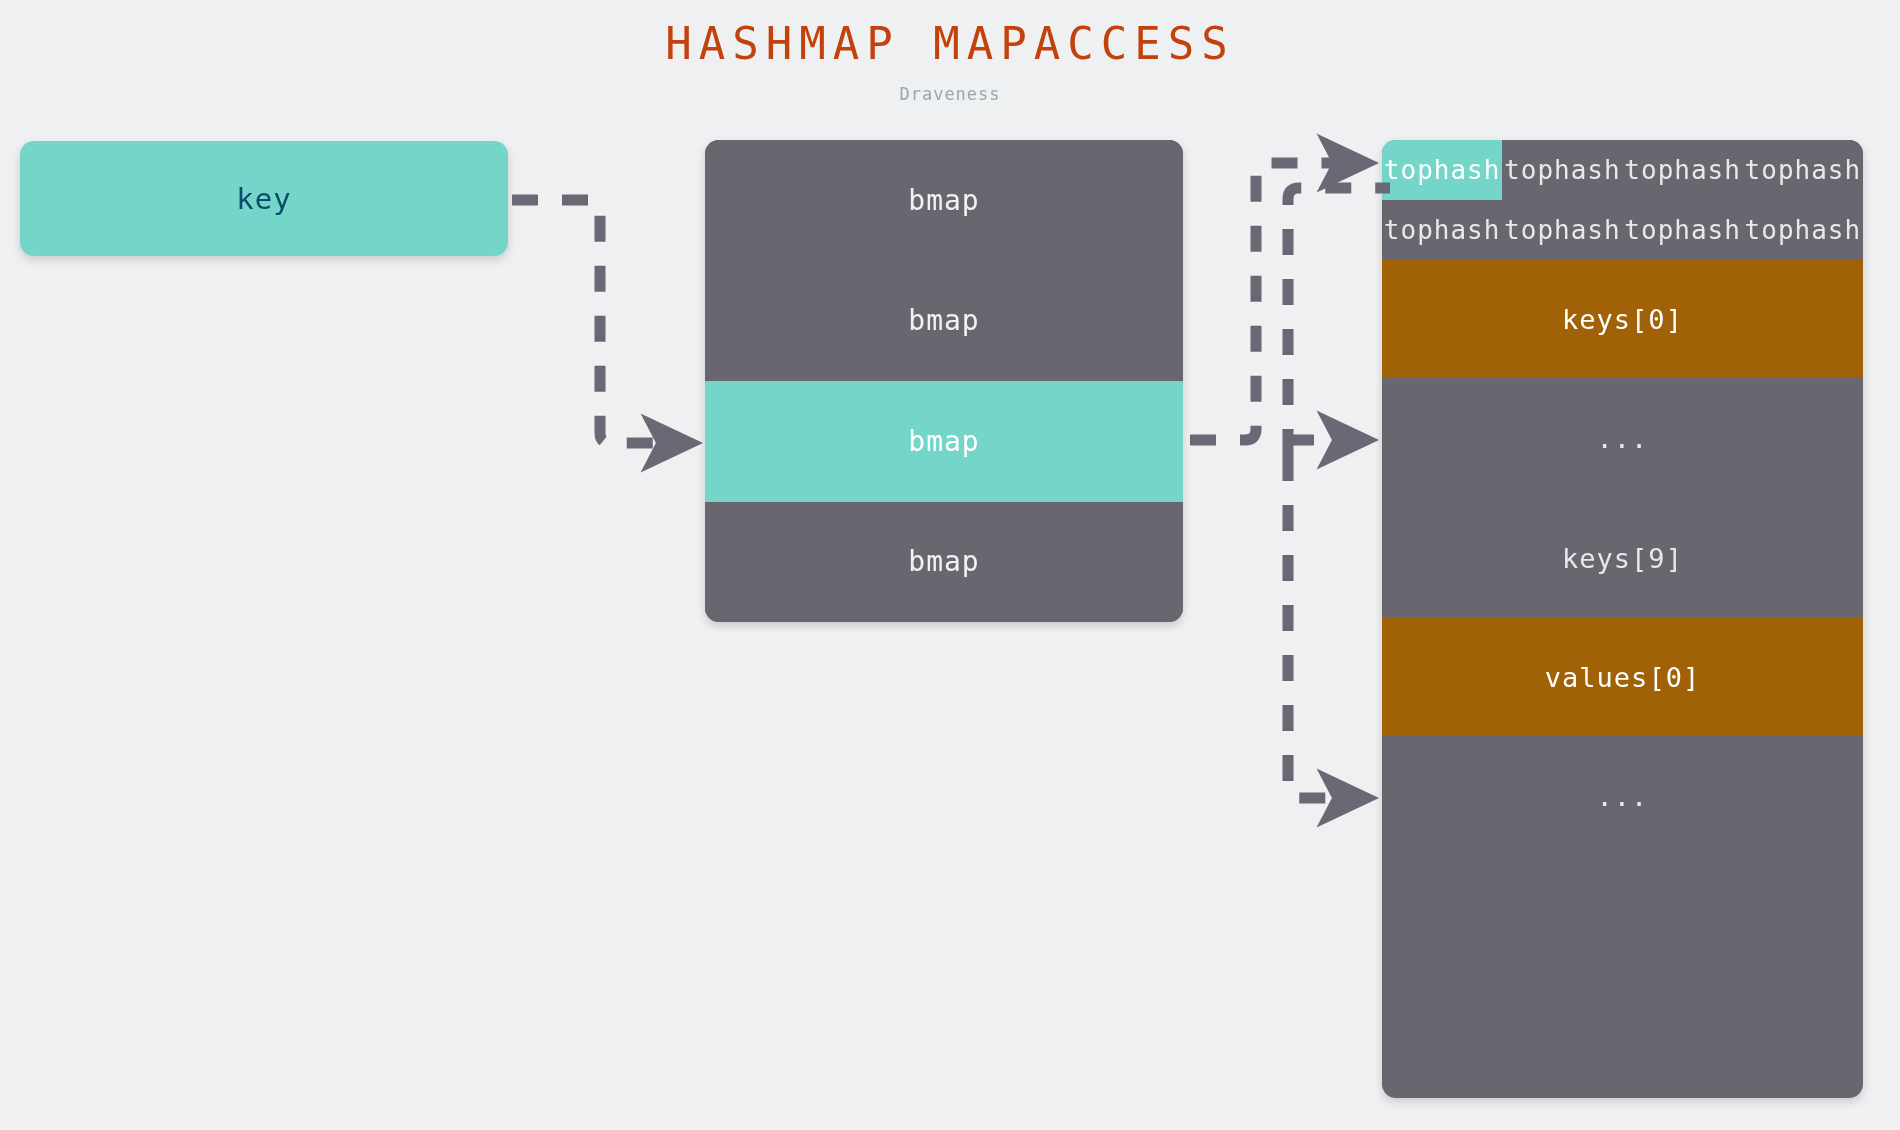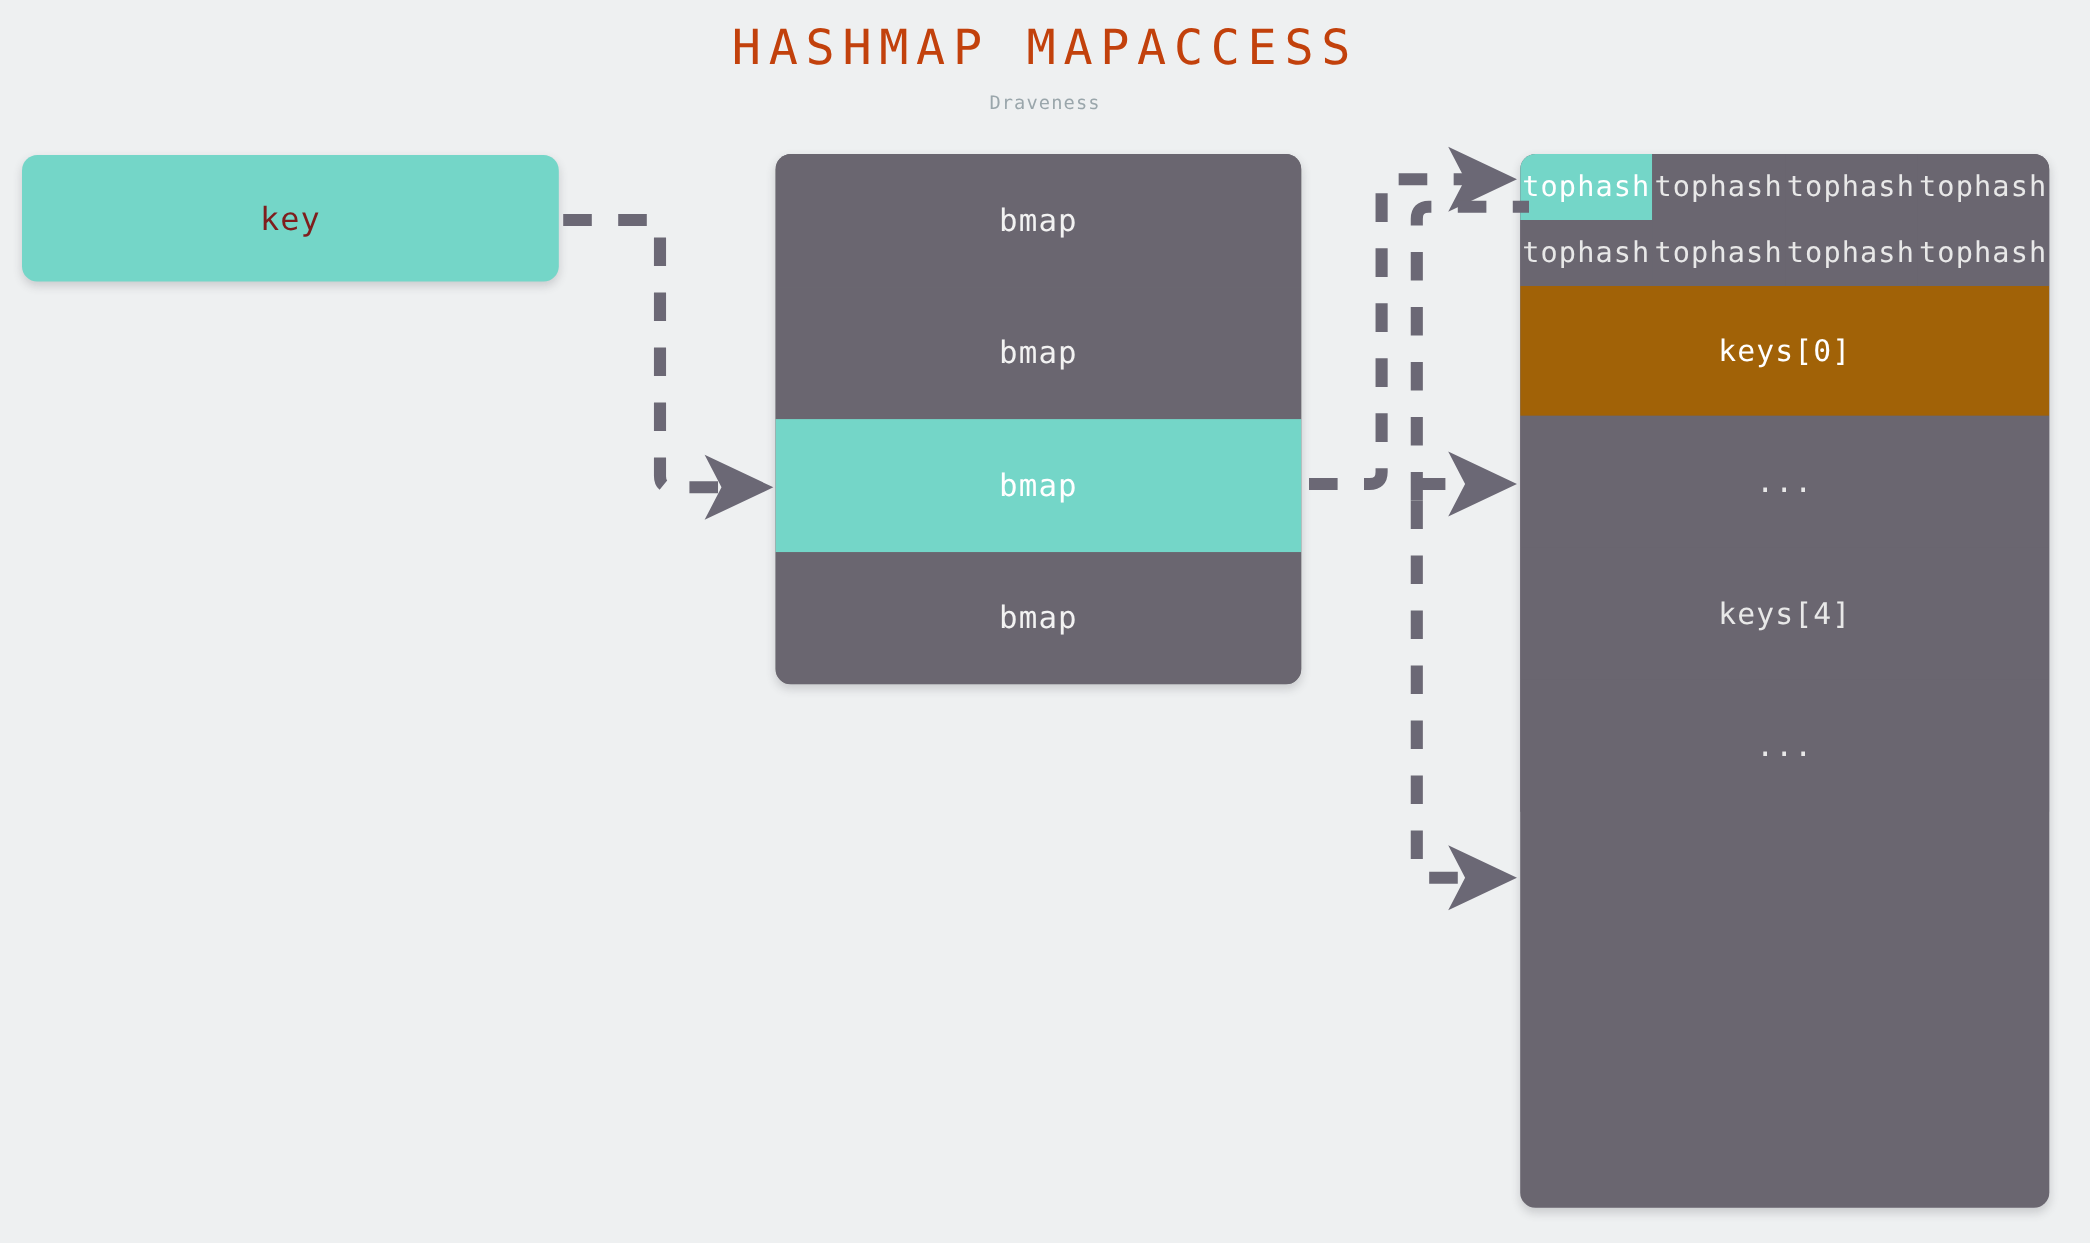--- a/index.html
+++ b/index.html
@@ -36,21 +36,21 @@
     box-shadow:0 4px 9px rgba(60,60,70,0.20);
   }
 
   
   #key-box{
     left:20px;top:141px;width:488px;height:115px;
     background:#74d6c8;
     display:flex;align-items:center;justify-content:center;
   }
   #key-box .lbl{
-    color:#7f1d1d;font-size:29px;letter-spacing:1px;
+    color:#0c4a6e;font-size:29px;letter-spacing:1px;
   }
 
   
   #bmap-box{
     left:705px;top:140px;width:478px;height:482px;
     background:#737373;
   }
   .bmap-row{
     height:120.5px;
     display:flex;align-items:center;justify-content:center;
@@ -144,21 +144,24 @@
       </div>
     </div>
 
     <div class="slot teal h118">
       <span>keys[0]</span>
     </div>
     <div class="slot h120">
       <span>...</span>
     </div>
     <div class="slot h120">
-      <span>keys[4]</span>
+      <span>keys[9]</span>
+    </div>
+    <div class="slot teal h118">
+      <span>values[0]</span>
     </div>
     <div class="slot h120">
       <span>...</span>
     </div>
   </div>
 
   <svg id="wires" viewBox="0 0 1900 1130">
     <defs>
       <marker id="ah" viewBox="0 0 12 12" refX="9.2" refY="6" markerWidth="6.2" markerHeight="6.2" orient="auto">
         <path d="M0.5,0.8 L11.5,6 L0.5,11.2 L3.2,6 Z" fill="#6b6875"></path>

